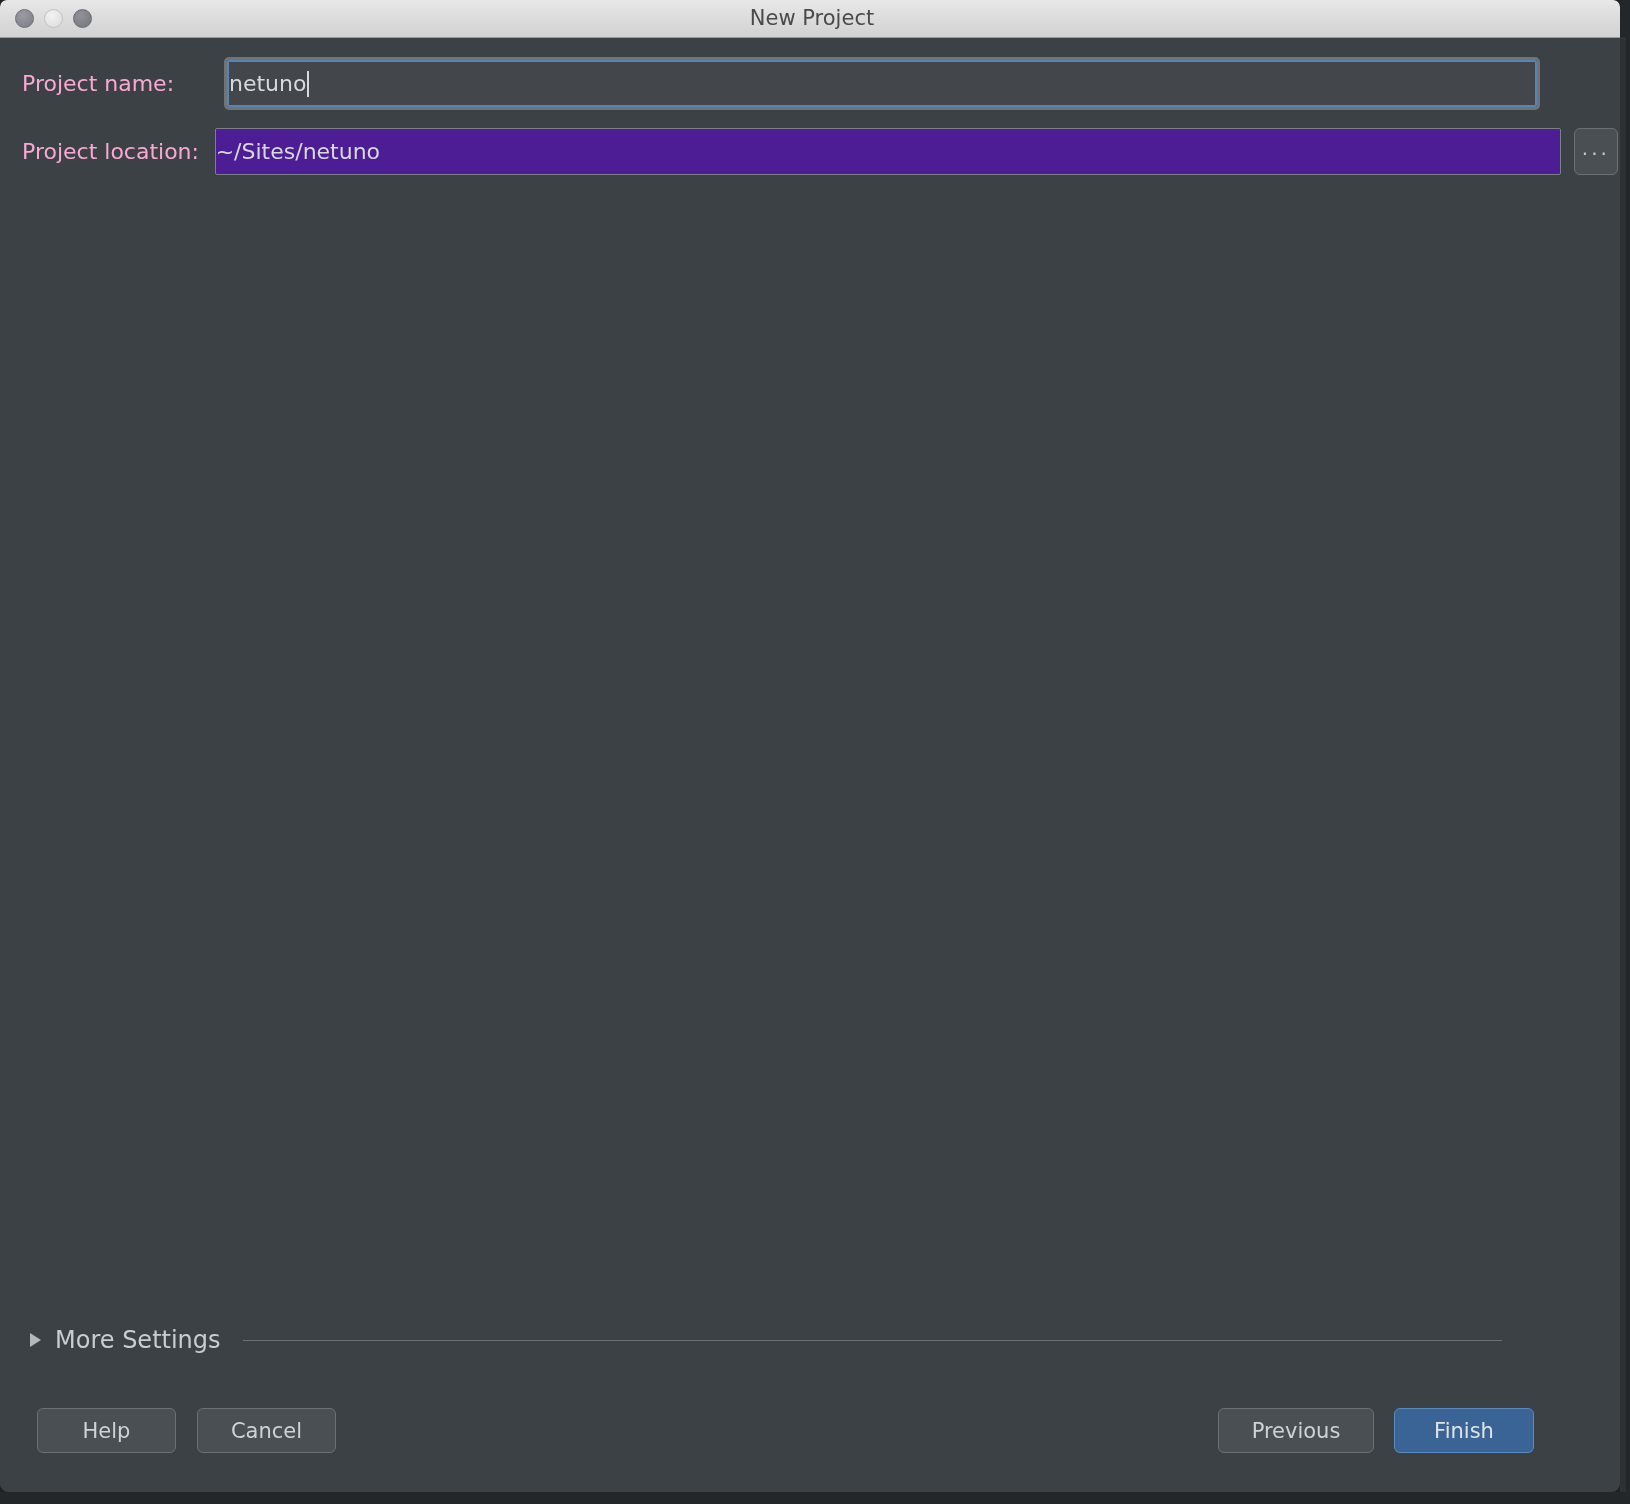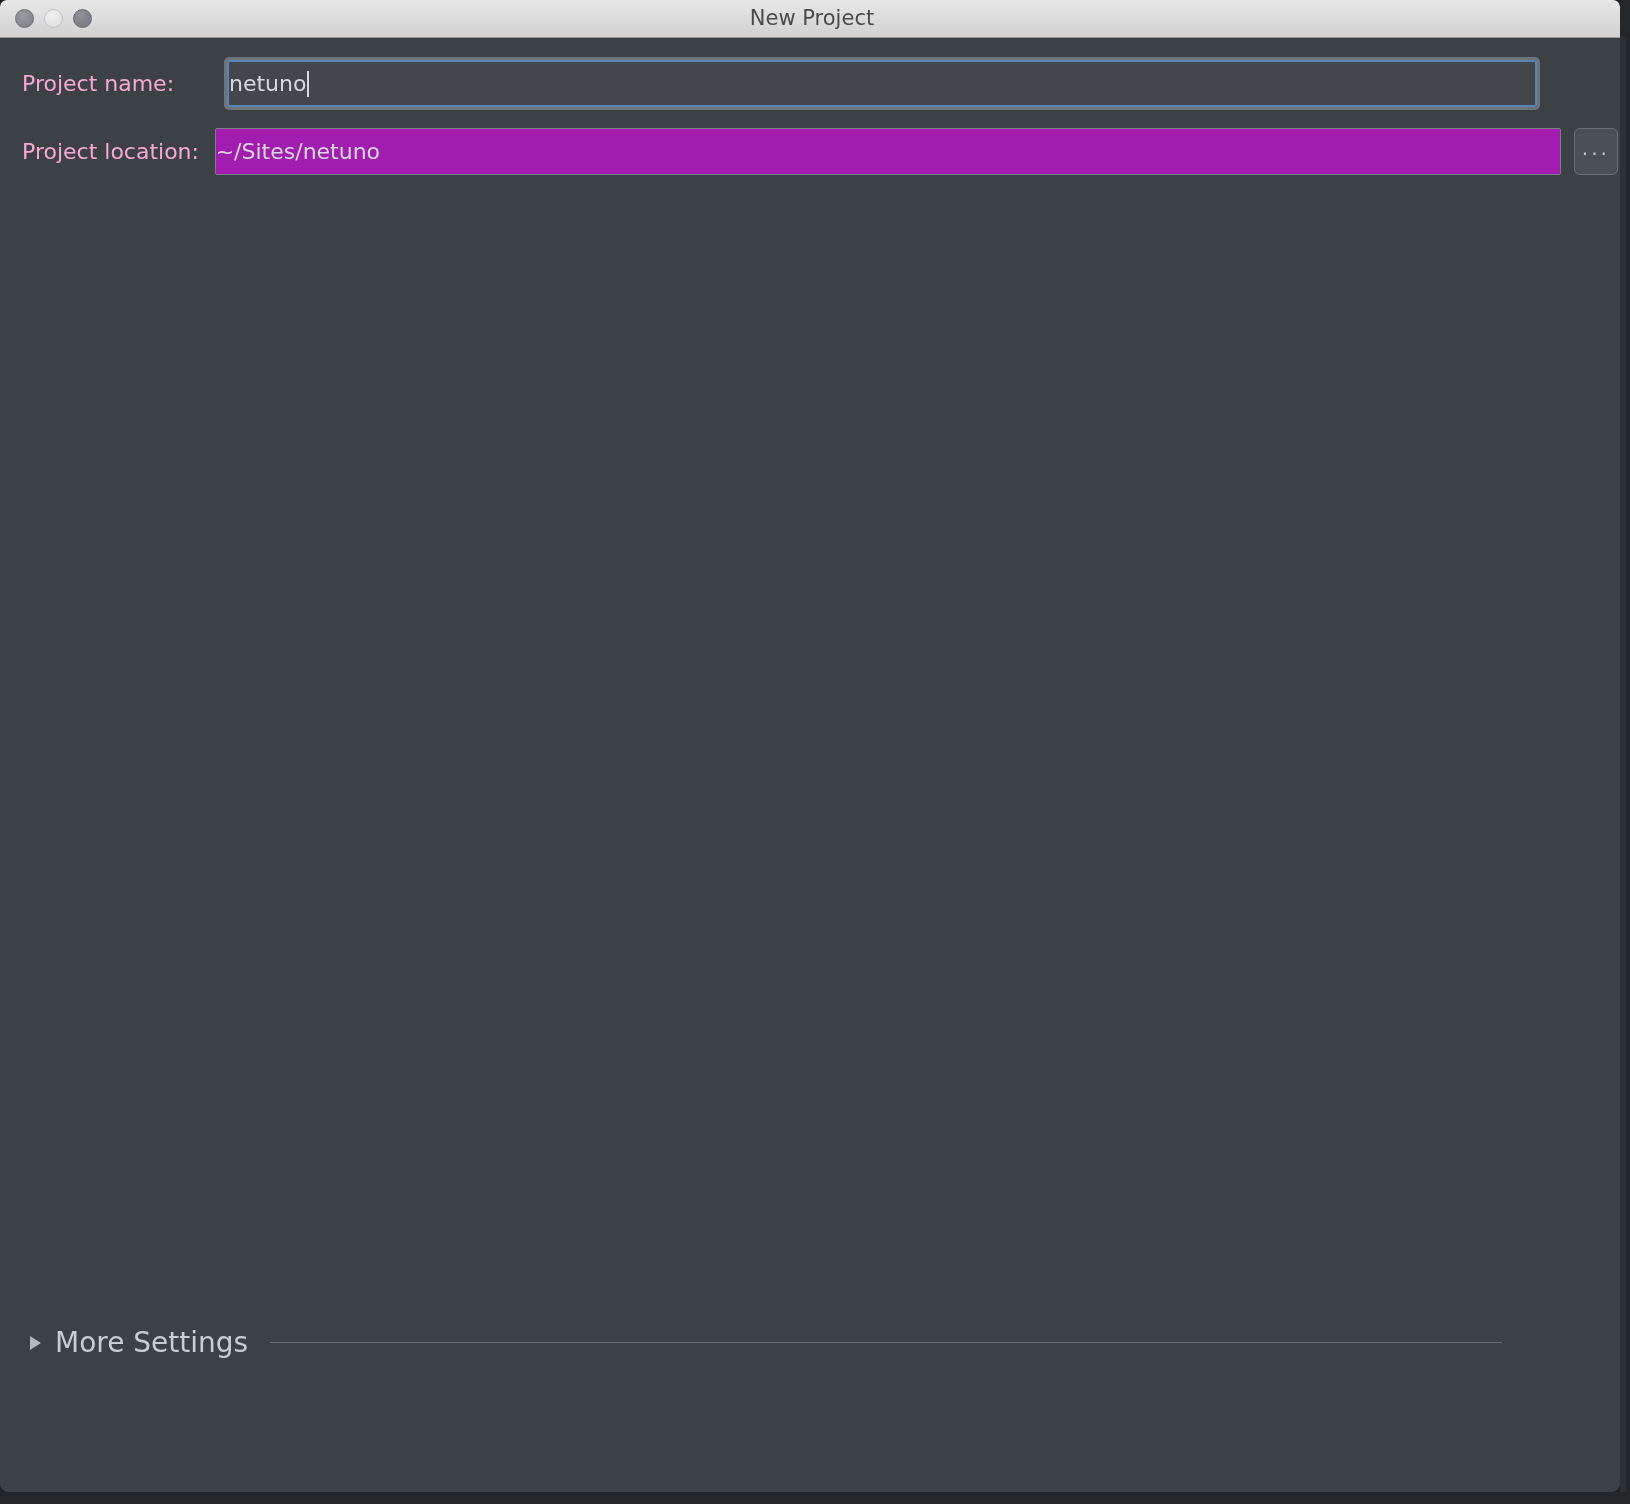--- a/index.html
+++ b/index.html
@@ -123,21 +123,21 @@
     width: 2px;
     height: 26px;
     background: #d7dadd;
     margin-left: 1px;
     vertical-align: middle;
   }
   .input-plain {
     width: 1432px;
     border: 1px solid #7b8084;
     border-radius: 2px;
-    background: #a21caf;
+    background: #4c1d95;
   }
   .browse-btn {
     box-sizing: border-box;
     width: 47px;
     height: 47px;
     margin-left: 13px;
     background: #4a4f53;
     border: 1px solid #6b7074;
     border-radius: 6px;
     color: #c4c8cb;
@@ -164,21 +164,21 @@
   .disclosure {
     width: 0;
     height: 0;
     border-left: 11px solid #b4b8bb;
     border-top: 7px solid transparent;
     border-bottom: 7px solid transparent;
     flex: 0 0 auto;
   }
   .more-label {
     color: #c9cdd0;
-    font-size: 28px;
+    font-size: 24px;
     white-space: nowrap;
   }
   .more-rule {
     flex: 1 1 auto;
     height: 1px;
     background: #6a6f73;
     margin-left: 8px;
     margin-right: 88px;
   }
 
@@ -271,19 +271,25 @@
       </div>
       <div class="browse-btn">...</div>
     </div>
 
     <div class="more-settings">
       <span class="disclosure"></span>
       <span class="more-label">More Settings</span>
       <span class="more-rule"></span>
     </div>
 
+    <div class="footer">
+      <div class="btn btn-help">Help</div>
+      <div class="btn btn-cancel">Cancel</div>
+      <div class="btn btn-prev">Previous</div>
+      <div class="btn btn-finish">Finish</div>
+    </div>
 
   </div>
 </div>
 
 <div class="right-gutter"></div>
 <div class="right-gutter-inner"></div>
 <div class="bottom-gutter"></div>
 
 </body></html>

